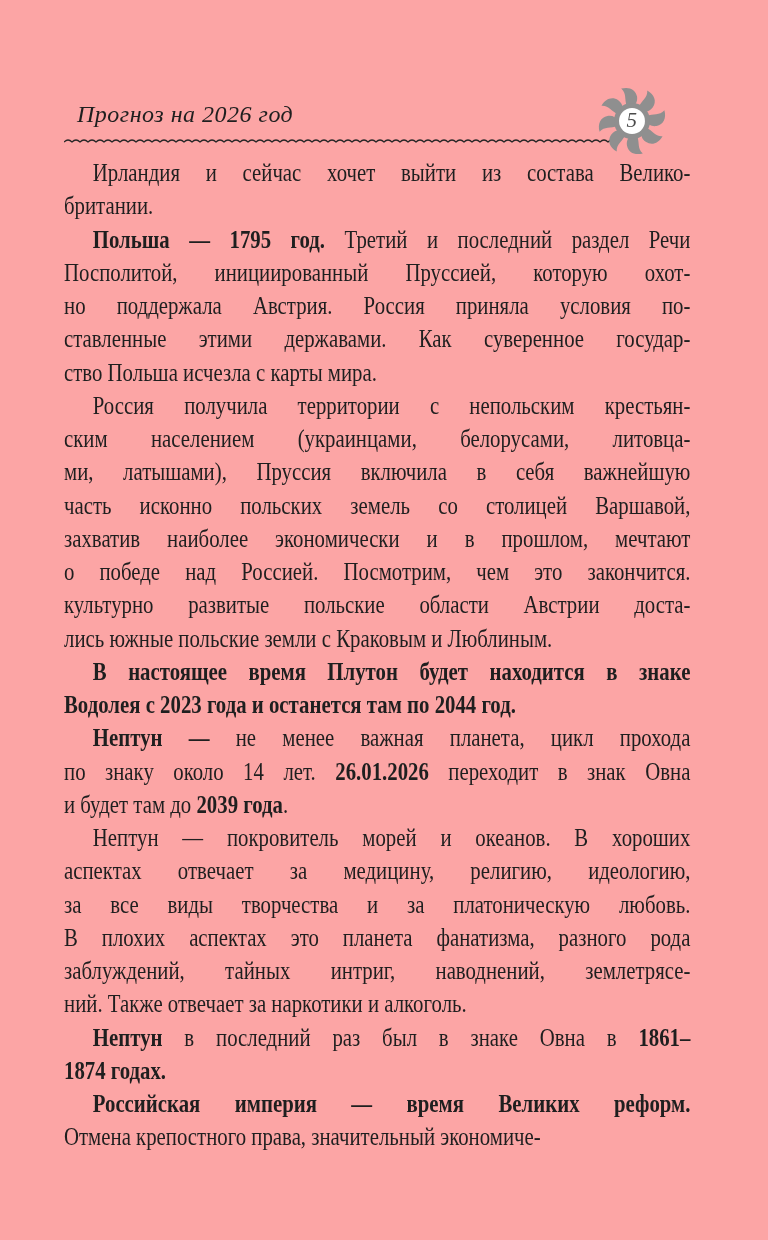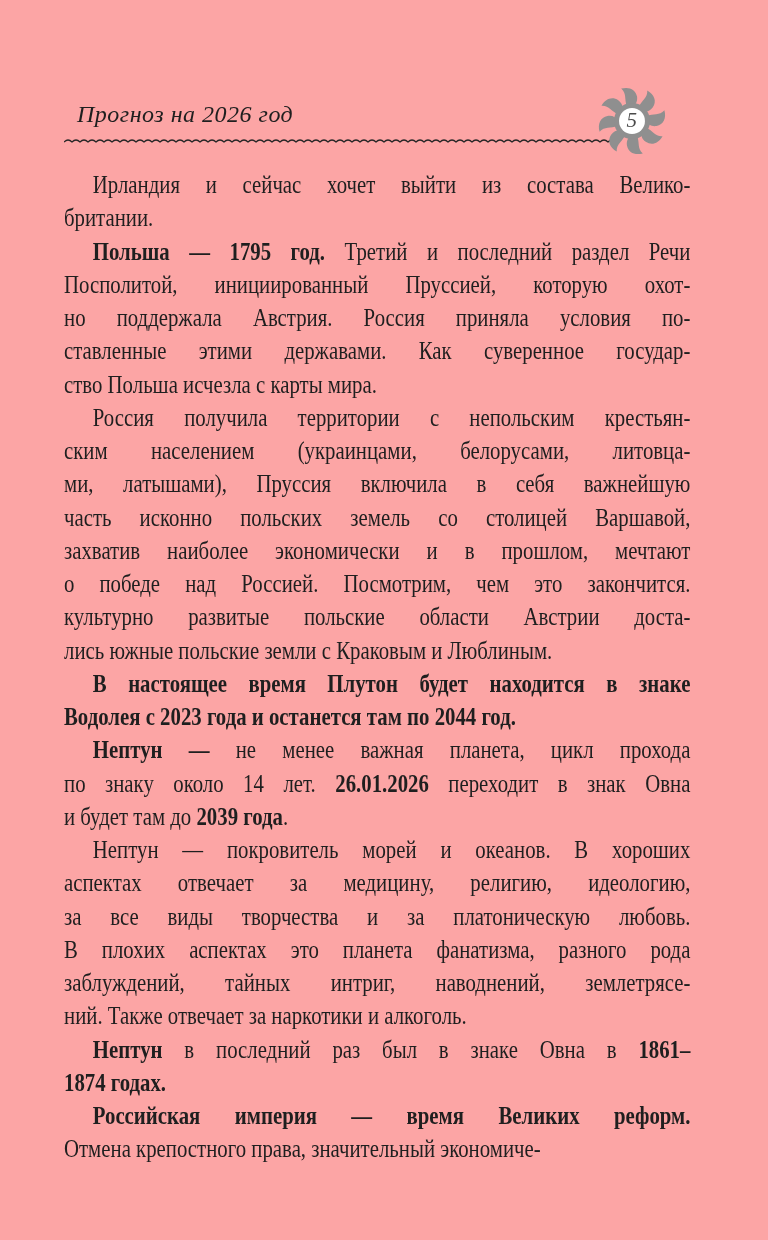--- a/index.html
+++ b/index.html
@@ -53,21 +53,21 @@
     transform: translate(-52%, -54%);
     font-style: italic;
     font-size: 21px;
     color: #4a4a4a;
   }
 
   
   .body-col {
     position: absolute;
     left: 64px;
-    top: 168px;
+    top: 156px;
     width: 626px;
   }
   .body-inner {
     width: 783px;
     transform: scaleX(0.8);
     transform-origin: top left;
     font-size: 26px;
     line-height: 33.25px;
   }
   .para { margin: 0; }

